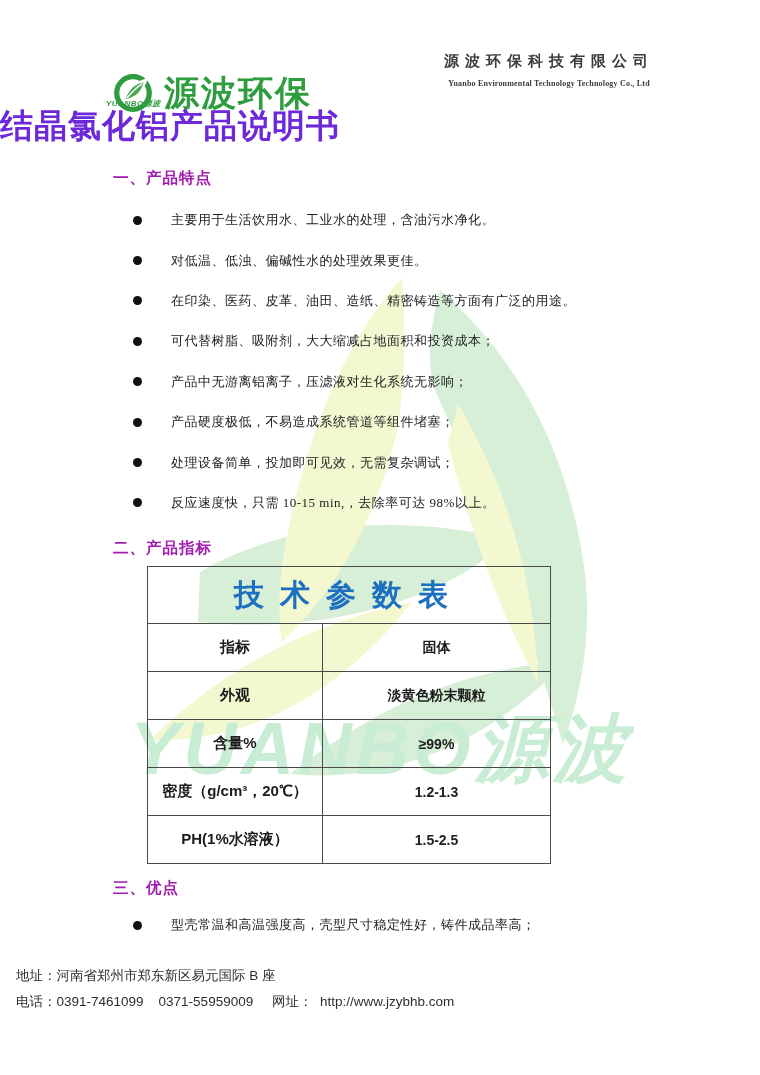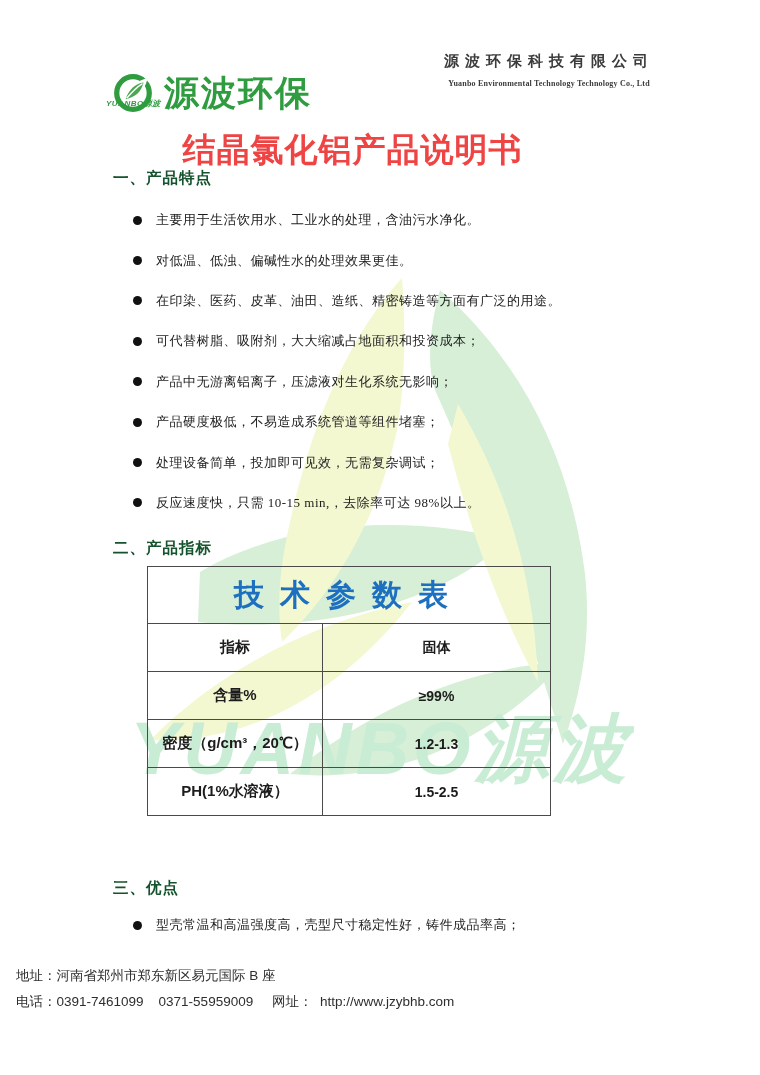--- a/index.html
+++ b/index.html
@@ -26,36 +26,36 @@
     letter-spacing:2px;line-height:42px;white-space:nowrap;
   }
   .company-block{
     position:absolute;left:429px;top:52px;width:240px;z-index:1;text-align:center;
     color:#3b3b3b;font-family:"Liberation Serif", serif;font-weight:bold;
   }
   .company-cn{font-size:15px;letter-spacing:6px;white-space:nowrap;}
   .company-en{font-size:8px;margin-top:8px;letter-spacing:0.2px;white-space:nowrap;}
   
   .doc-title{
-    position:absolute;left:0;top:104px;width:705px;z-index:1;text-align:center;
-    font-size:33px;font-weight:900;color:#ef4444;letter-spacing:1px;white-space:nowrap;margin-top:24px;
+    position:absolute;left:0;top:104px;width:705px;z-index:1;text-align:left;
+    font-size:33px;font-weight:900;color:#6d28d9;letter-spacing:1px;white-space:nowrap;
   }
   
   .sec-heading{
-    position:absolute;left:113px;z-index:1;font-size:15.5px;font-weight:bold;color:#14532d;
+    position:absolute;left:113px;z-index:1;font-size:15.5px;font-weight:bold;color:#a21caf;
     letter-spacing:1px;white-space:nowrap;
   }
   #heading-features{top:168px;}
   #heading-specs{top:538px;}
   #heading-advantages{top:878px;}
   
   .bullet-list{position:absolute;left:133px;z-index:1;list-style:none;margin:0;padding:0;}
   #list-features{top:200px;}
   #list-advantages{top:905px;}
-  .bullet-list li{height:40.4px;display:flex;align-items:center;}
+  .bullet-list li{height:40.4px;display:flex;align-items:center;gap:15px;}
   .dot{width:9px;height:9px;border-radius:50%;background:#111;flex:0 0 9px;margin-right:14px;}
   .bullet-text{
     font-family:"Liberation Serif", serif;font-size:13px;color:#1c1c1c;
     letter-spacing:0.5px;white-space:nowrap;
   }
   
   .spec-table{
     position:absolute;left:147px;top:566px;z-index:1;width:404px;
     border-collapse:collapse;background:transparent;
   }
@@ -143,20 +143,24 @@
 <table class="spec-table">
   <tbody>
     <tr>
       <td class="t-title" colspan="2">技术参数表</td>
     </tr>
     <tr>
       <td class="t-label">指标</td>
       <td class="t-value">固体</td>
     </tr>
     <tr>
+      <td class="t-label">外观</td>
+      <td class="t-value">淡黄色粉末颗粒</td>
+    </tr>
+    <tr>
       <td class="t-label">含量%</td>
       <td class="t-value">≥99%</td>
     </tr>
     <tr>
       <td class="t-label">密度（g/cm³，20℃）</td>
       <td class="t-value">1.2-1.3</td>
     </tr>
     <tr>
       <td class="t-label">PH(1%水溶液）</td>
       <td class="t-value">1.5-2.5</td>

